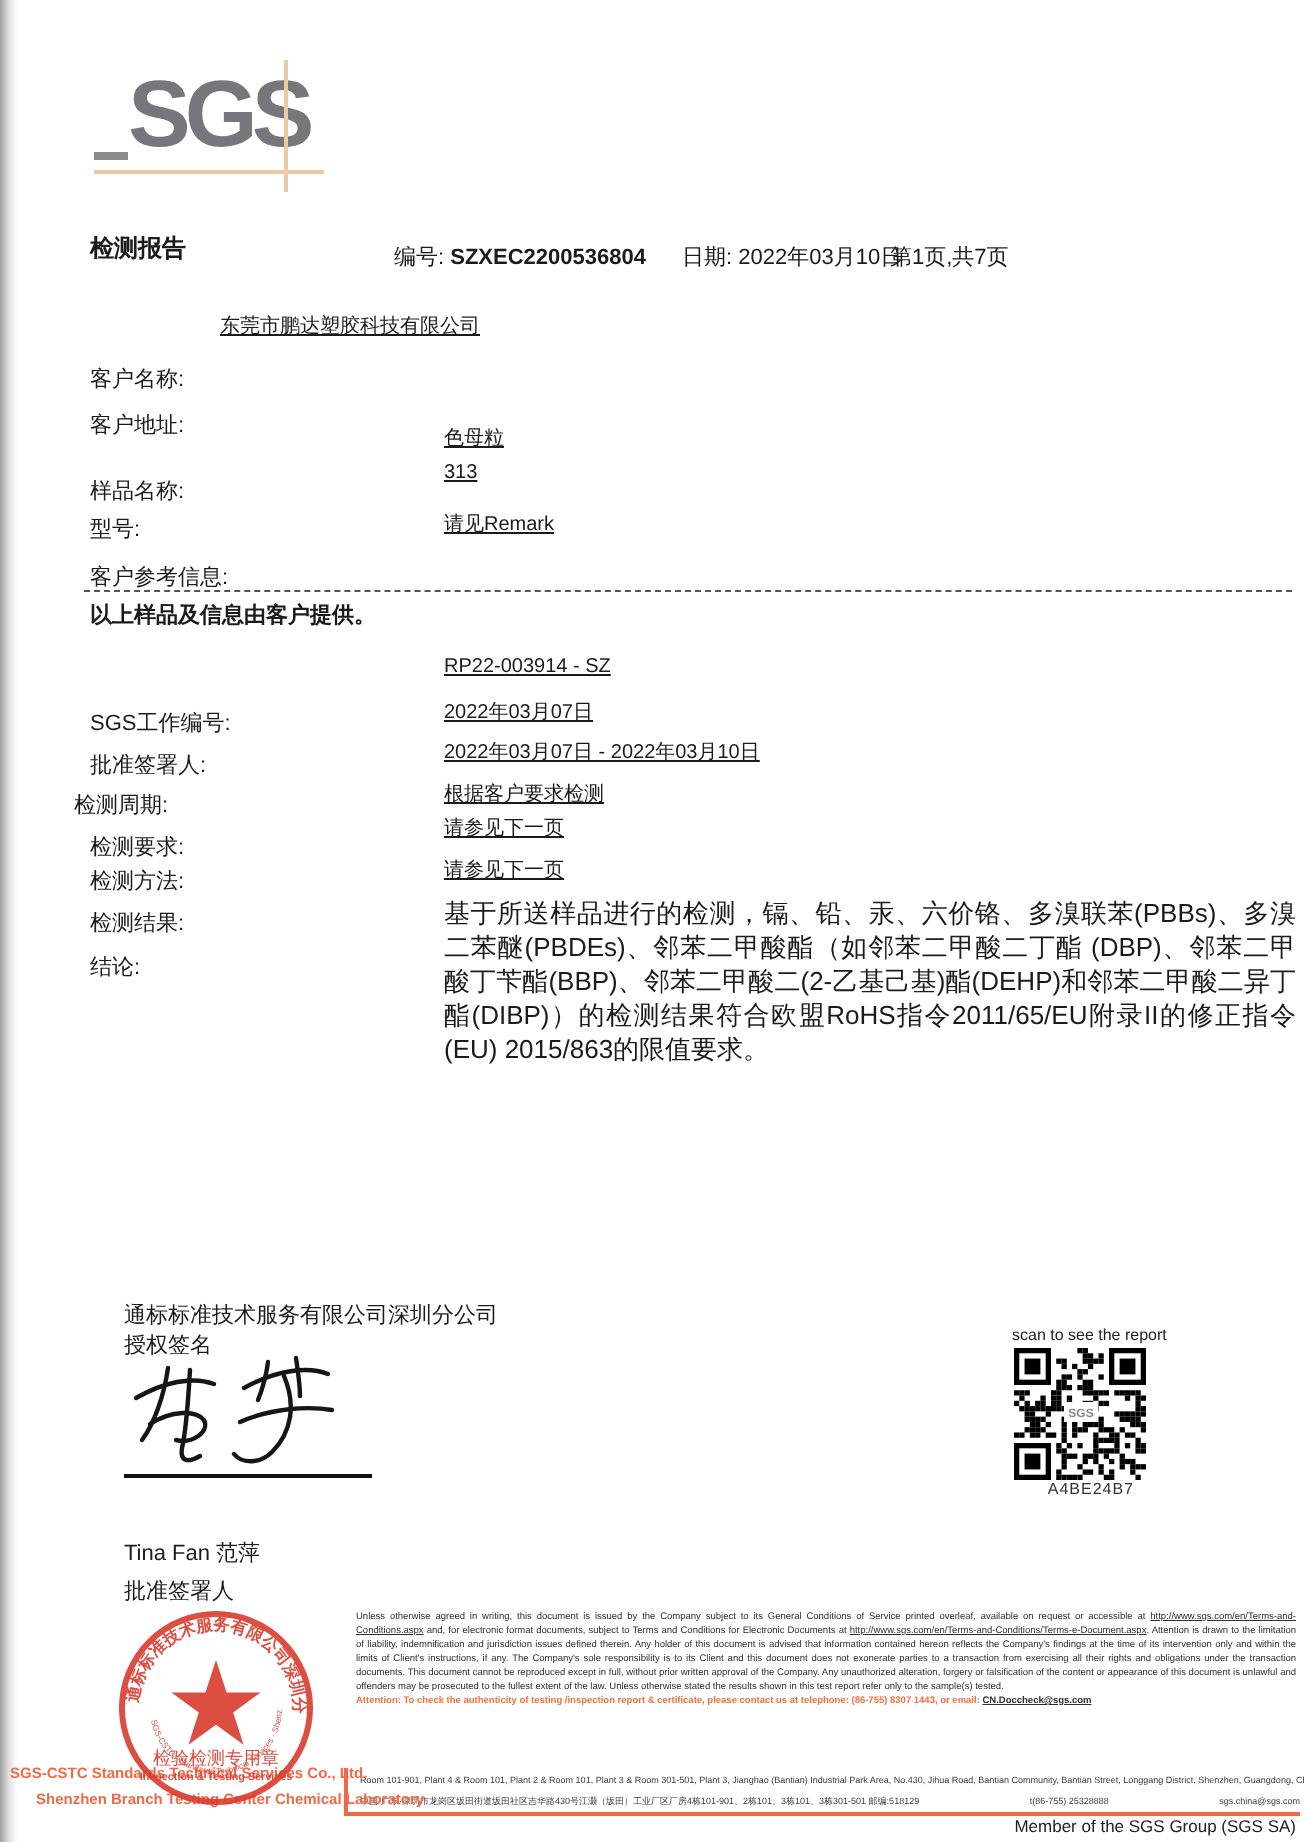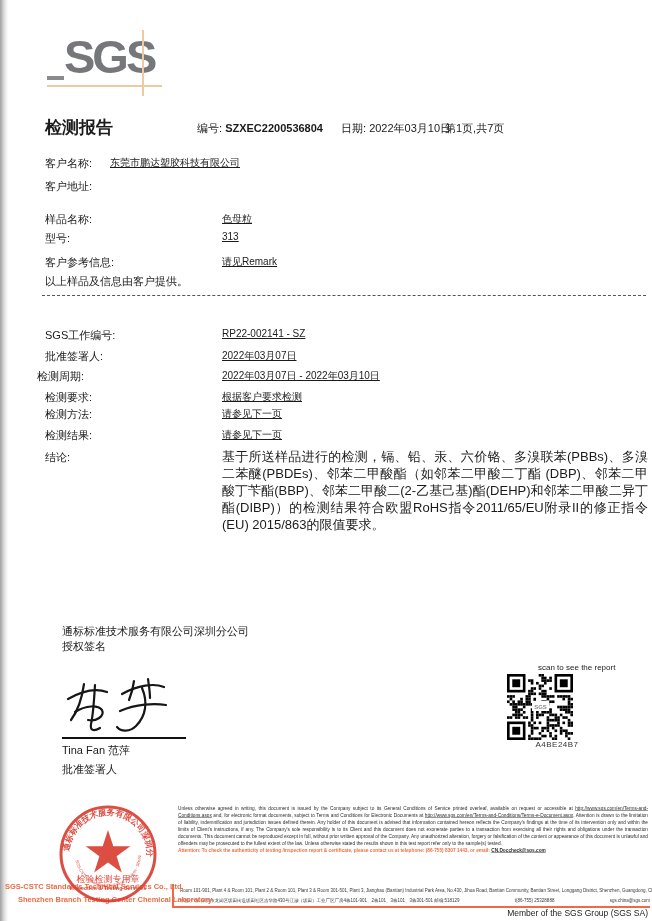--- a/index.html
+++ b/index.html
@@ -9,28 +9,28 @@
   }
   .edge{position:absolute;left:0;top:0;width:9px;height:921px;
     background:linear-gradient(to right,#9f9f9f,#dcdcdc 45%,#f7f7f7 80%,#fff);}
   .abs{position:absolute;}
   
   .logo-text{font-weight:bold;font-size:47px;letter-spacing:-3px;color:#76777a;line-height:1;}
   .logo-underscore{width:17px;height:4px;background:#8a8a8c;}
   .logo-hline{height:2px;background:#eccaa2;}
   .logo-vline{width:2px;background:#eccaa2;}
   
-  .doc-title{font-size:17px;font-weight:bold;}
+  .doc-title{font-size:12px;font-weight:bold;}
   .h-item{font-size:11px;}
-  .lbl{font-size:11px;white-space:nowrap;}
+  .lbl{font-size:11px;white-space:nowrap;margin-top:26px;}
   .val{font-size:10px;white-space:nowrap;text-decoration:underline;}
   .para{font-size:13px;line-height:17px;width:426px;text-align:justify;}
   .dashed{border-top:1.5px dashed #555;}
   .sig-line{height:2px;background:#111;}
-  .qr-caption{font-size:8px;color:#222;margin-left:32px;}
+  .qr-caption{font-size:8px;color:#222;}
   .qr-code-label{font-size:8px;color:#333;letter-spacing:.5px;}
   
   .fineprint{
     width:940px;transform:scale(0.5);transform-origin:0 0;
     font-size:9.5px;line-height:14px;color:#2e2e2e;text-align:justify;
   }
   .fineprint .attn{color:#f0713f;font-weight:bold;}
   .fineprint a,.fineprint .u{text-decoration:underline;color:inherit;}
   .addr-block{width:940px;transform:scale(0.5);transform-origin:0 0;font-size:9px;color:#3a3a3a;}
   .addr-row{display:flex;justify-content:space-between;line-height:21px;white-space:nowrap;}
@@ -67,26 +67,26 @@
   <div class="abs lbl" style="left:45px;top:156px;">客户名称:</div>
   <div class="abs val" style="left:110px;top:156px;">东莞市鹏达塑胶科技有限公司</div>
   <div class="abs lbl" style="left:45px;top:179px;">客户地址:</div>
 
   <div class="abs lbl" style="left:45px;top:212px;">样品名称:</div>
   <div class="abs val" style="left:222px;top:212px;">色母粒</div>
   <div class="abs lbl" style="left:45px;top:231px;">型号:</div>
   <div class="abs val" style="left:222px;top:231px;">313</div>
   <div class="abs lbl" style="left:45px;top:255px;">客户参考信息:</div>
   <div class="abs val" style="left:222px;top:255px;">请见Remark</div>
-  <div class="abs lbl" style="left:45px;top:274px;">以上样品及信息由客户提供。</div>
+  <div class="abs lbl" style="left:45px;top:274px;font-weight:bold;">以上样品及信息由客户提供。</div>
 
   <div class="abs dashed" style="left:42px;top:295px;width:604px;"></div>
 
   <div class="abs lbl" style="left:45px;top:328px;">SGS工作编号:</div>
-  <div class="abs val" style="left:222px;top:328px;">RP22-002141 - SZ</div>
+  <div class="abs val" style="left:222px;top:328px;">RP22-003914 - SZ</div>
   <div class="abs lbl" style="left:45px;top:349px;">批准签署人:</div>
   <div class="abs val" style="left:222px;top:349px;">2022年03月07日</div>
   <div class="abs lbl" style="left:37px;top:369px;">检测周期:</div>
   <div class="abs val" style="left:222px;top:369px;">2022年03月07日 - 2022年03月10日</div>
   <div class="abs lbl" style="left:45px;top:390px;">检测要求:</div>
   <div class="abs val" style="left:222px;top:390px;">根据客户要求检测</div>
   <div class="abs lbl" style="left:45px;top:407px;">检测方法:</div>
   <div class="abs val" style="left:222px;top:407px;">请参见下一页</div>
   <div class="abs lbl" style="left:45px;top:428px;">检测结果:</div>
   <div class="abs val" style="left:222px;top:428px;">请参见下一页</div>
@@ -327,21 +327,21 @@
         <rect x="47.52" y="0" width="18.48" height="18.48"></rect>
         <rect x="50.160000000000004" y="2.64" width="13.200000000000001" height="13.200000000000001" fill="#fff"></rect>
         <rect x="52.800000000000004" y="5.28" width="7.92" height="7.92"></rect>
         <rect x="0" y="47.52" width="18.48" height="18.48"></rect>
         <rect x="2.64" y="50.160000000000004" width="13.200000000000001" height="13.200000000000001" fill="#fff"></rect>
         <rect x="5.28" y="52.800000000000004" width="7.92" height="7.92"></rect>
       </g>
     <rect x="25" y="27" width="17" height="10" fill="#ffffff"></rect>
     <text x="33.5" y="34.5" font-size="6" fill="#8a8a8a" text-anchor="middle" style="font-family:'Liberation Sans',sans-serif;font-weight:bold;">SGS</text>
   </svg>
-  <div class="abs qr-code-label" style="left:524px;top:740px;width:66px;text-align:center;">A4BE24B7</div>
+  <div class="abs qr-code-label" style="left:501px;top:740px;width:66px;text-align:right;">A4BE24B7</div>
 
   <svg class="abs" style="left:58px;top:804px;z-index:3;opacity:.9;" width="100" height="100" viewBox="0 0 100 100">
     <defs>
       <path id="arcTop" d="M50,50 m-39,0 a39,39 0 1,1 78,0"></path>
       <path id="arcBottom" d="M50,50 m-33,0 a33,33 0 1,0 66,0"></path>
     </defs>
     <circle cx="50" cy="50" r="47" fill="none" stroke="#d93a2e" stroke-width="3"></circle>
     <text font-size="8.2" fill="#d93a2e" style="font-family:'Liberation Sans',sans-serif;font-weight:bold;">
       <textPath href="#arcTop" startOffset="2%">通标标准技术服务有限公司深圳分公司</textPath>
     </text>

